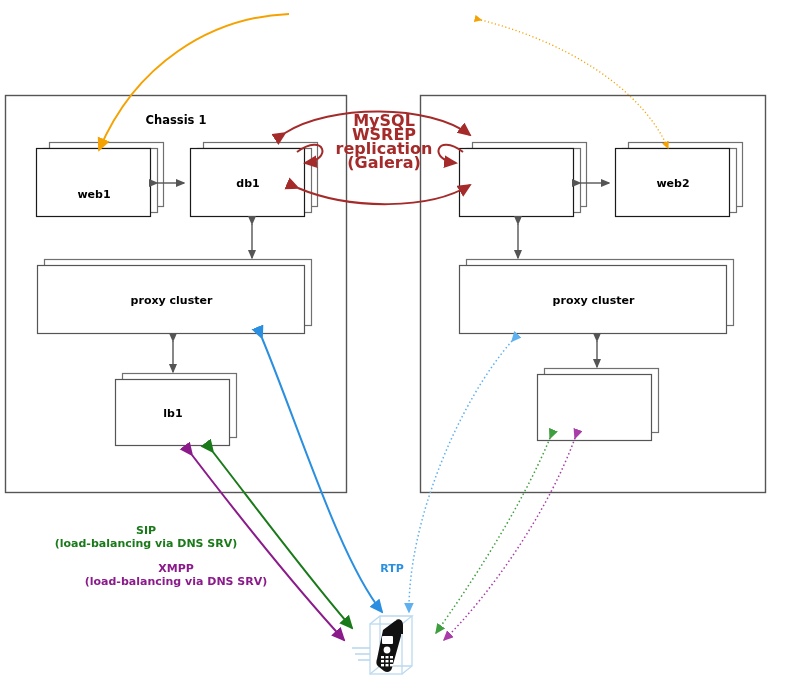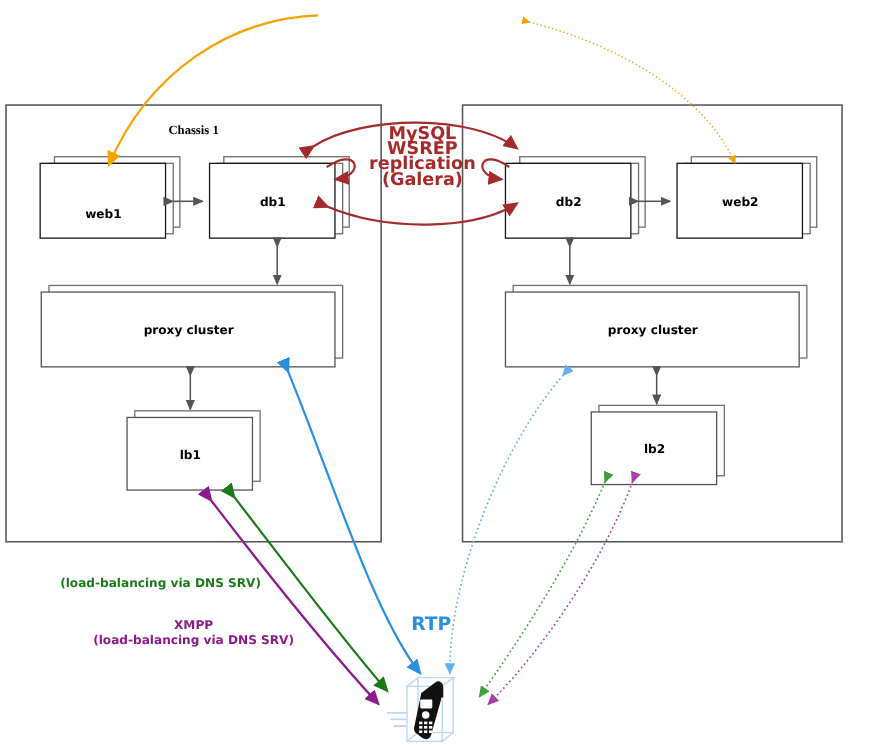--- a/index.html
+++ b/index.html
@@ -1,21 +1,21 @@
 <!DOCTYPE html>
 <html><head>
 <meta charset="utf-8">
 <style>
   html,body{margin:0;padding:0;background:#ffffff;}
   body{font-family:"DejaVu Sans","Liberation Sans",sans-serif;}
   #canvas{position:relative;width:800px;height:677px;overflow:hidden;background:#fff;}
   svg#art{position:absolute;left:0;top:0;width:800px;height:677px;}
   .boxlbl{position:absolute;font-weight:bold;font-size:11px;color:#000;text-align:center;
           display:flex;align-items:center;justify-content:center;}
-  .chassis-title{position:absolute;font-weight:bold;font-size:11.5px;color:#000;text-align:center;font-family:Liberation Serif, serif;}
+  .chassis-title{position:absolute;font-weight:bold;font-size:11.5px;color:#000;text-align:center;}
   .nettext{position:absolute;font-weight:bold;line-height:13px;text-align:center;}
 </style>
 </head>
 <body>
 
 <div id="canvas">
 
   <svg id="art" viewBox="0 0 800 677" xmlns="http://www.w3.org/2000/svg">
     <defs>
       <marker id="ah-orange" markerWidth="7" markerHeight="7" refX="6" refY="3.2" orient="auto">
@@ -161,39 +161,38 @@
     </g>
   </svg>
 
   <div class="chassis-title" style="left:5px;top:113px;width:342px;">Chassis 1</div>
 
   <div class="boxlbl" style="left:37px;top:160px;width:114px;height:68px;">web1</div>
   <div class="boxlbl" style="left:191px;top:149px;width:114px;height:68px;">db1</div>
   <div class="boxlbl" style="left:38px;top:266px;width:267px;height:68px;">proxy cluster</div>
   <div class="boxlbl" style="left:116px;top:380px;width:114px;height:66px;">lb1</div>
 
-  <div class="boxlbl" style="left:460px;top:149px;width:114px;height:68px;">db2</div>
   <div class="boxlbl" style="left:616px;top:149px;width:114px;height:68px;">web2</div>
   <div class="boxlbl" style="left:460px;top:266px;width:267px;height:68px;">proxy cluster</div>
-  <div class="boxlbl" style="left:538px;top:375px;width:114px;height:66px;">lb2</div>
 
 
   <div class="nettext" style="left:329px;top:114px;width:110px;color:#a52a2a;font-size:16px;line-height:14px;">
     <div>MySQL</div>
     <div>WSREP</div>
     <div>replication</div>
     <div>(Galera)</div>
   </div>
 
   <div class="nettext" style="left:20px;top:524px;width:252px;color:#1a7a1a;font-size:11px;">
+    <div>SIP</div>
     <div>(load-balancing via DNS SRV)</div>
   </div>
 
   <div class="nettext" style="left:50px;top:562px;width:252px;color:#8b1a8b;font-size:11px;">
     <div>XMPP</div>
     <div>(load-balancing via DNS SRV)</div>
   </div>
 
-  <div class="nettext" style="left:362px;top:562px;width:60px;color:#2a8fe0;font-size:17px;">
+  <div class="nettext" style="left:362px;top:562px;width:60px;color:#2a8fe0;font-size:11px;">
     <div>RTP</div>
   </div>
 
 </div>
 
 </body></html>

